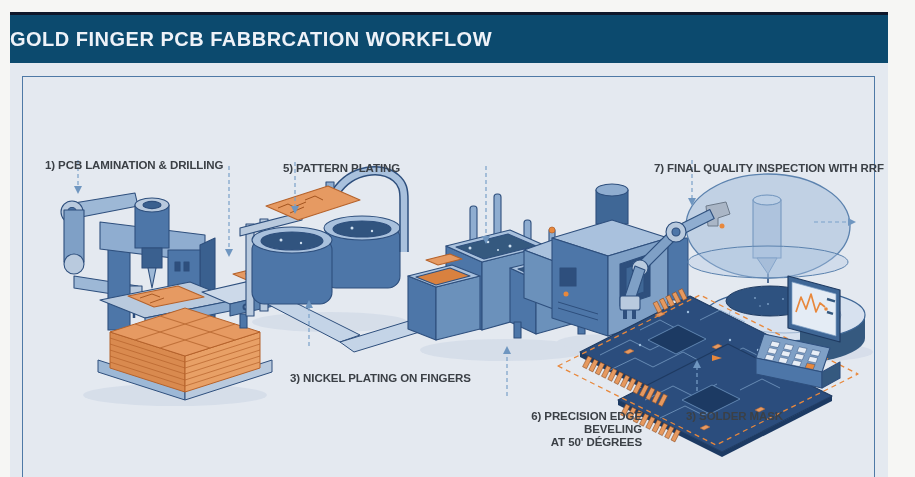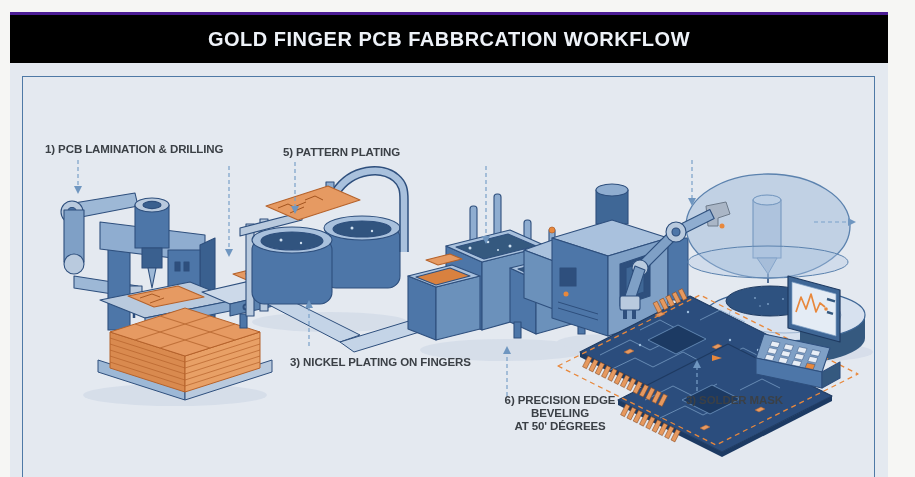--- a/index.html
+++ b/index.html
@@ -1,27 +1,27 @@
 <!DOCTYPE html>
 <html><head>
 <meta charset="utf-8">
 <style>
   html,body{margin:0;padding:0;background:#f6f6f4;font-family:"Liberation Sans",sans-serif;}
   #page{position:relative;width:915px;height:477px;background:#f6f6f4;overflow:hidden;}
   #title-bar{position:absolute;left:10px;top:12px;width:878px;height:51px;
-    background:#000000;border-top:3px solid #4c1d95;box-sizing:border-box;
-    display:flex;align-items:center;justify-content:center;}
+    background:#0c4a6e;border-top:3px solid #0f172a;box-sizing:border-box;
+    display:flex;align-items:center;justify-content:flex-start;}
   #title-bar .t{color:#eef2f8;font-size:20px;font-weight:600;letter-spacing:.5px;}
   #panel{position:absolute;left:10px;top:63px;width:878px;height:414px;background:#e4e9f0;}
   #frame{position:absolute;left:22px;top:76px;width:853px;height:412px;
     border:1.5px solid #4e79a6;box-sizing:border-box;}
   svg#art{position:absolute;left:0;top:0;pointer-events:none;}
   .label{position:absolute;font-size:11.5px;font-weight:600;color:#3b4046;
-    white-space:nowrap;letter-spacing:-0.1px;}
-  .label.two{white-space:normal;text-align:center;line-height:13px;}
+    white-space:nowrap;letter-spacing:-0.1px;margin-top:16px;}
+  .label.two{white-space:normal;text-align:right;line-height:13px;}
   #lbl-step1{left:45px;top:143px;}
   #lbl-step2{left:283px;top:146px;}
   #lbl-step3t{left:467px;top:146px;}
   #lbl-step7{left:654px;top:146px;}
   #lbl-step3b{left:290px;top:356px;}
   #lbl-step6{left:478px;top:394px;width:164px;}
   #lbl-step5{left:686px;top:394px;}
 </style>
 </head>
 <body>
@@ -380,20 +380,21 @@
       <polygon points="688,198 696,198 692,206"></polygon>
       <polygon points="305,308 313,308 309,300"></polygon>
       <polygon points="503,354 511,354 507,346"></polygon>
       <polygon points="693,368 701,368 697,360"></polygon>
       <polygon points="848,218 848,226 856,222"></polygon>
     </g>
   </svg>
 
   <div class="label" id="lbl-step1">1) PCB LAMINATION &amp; DRILLING</div>
   <div class="label" id="lbl-step2">5) PATTERN PLATING</div>
+  <div class="label" id="lbl-step7">7) FINAL QUALITY INSPECTION WITH RRF</div>
   <div class="label" id="lbl-step3b">3) NICKEL PLATING ON FINGERS</div>
   <div class="label two" id="lbl-step6">
     <div>6) PRECISION EDGE BEVELING</div>
     <div>AT 50' DÉGREES</div>
   </div>
   <div class="label" id="lbl-step5">3) SOLDER MASK</div>
 
 </div>
 
 </body></html>

